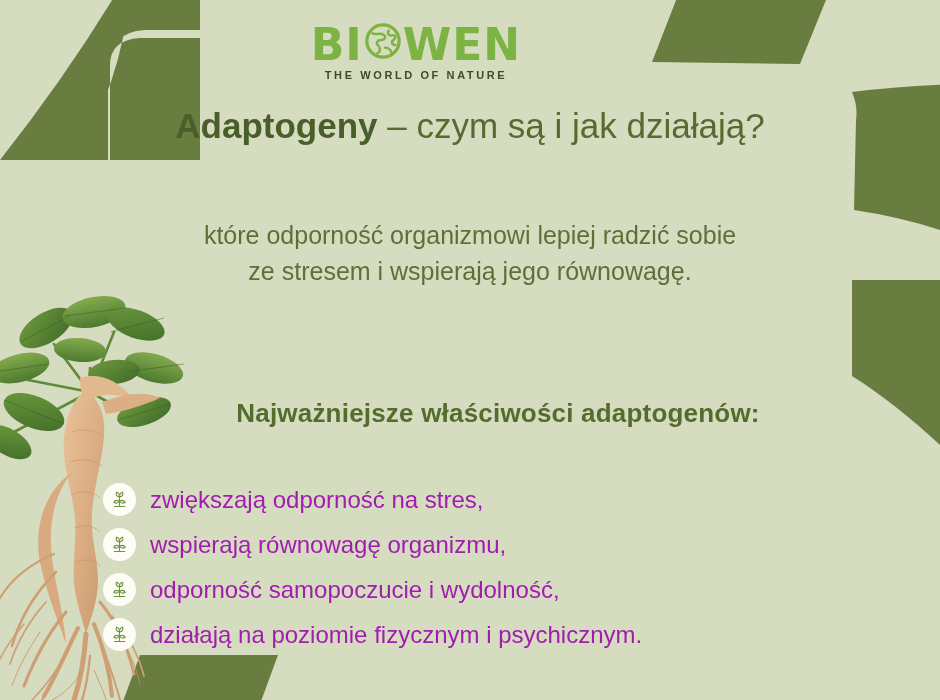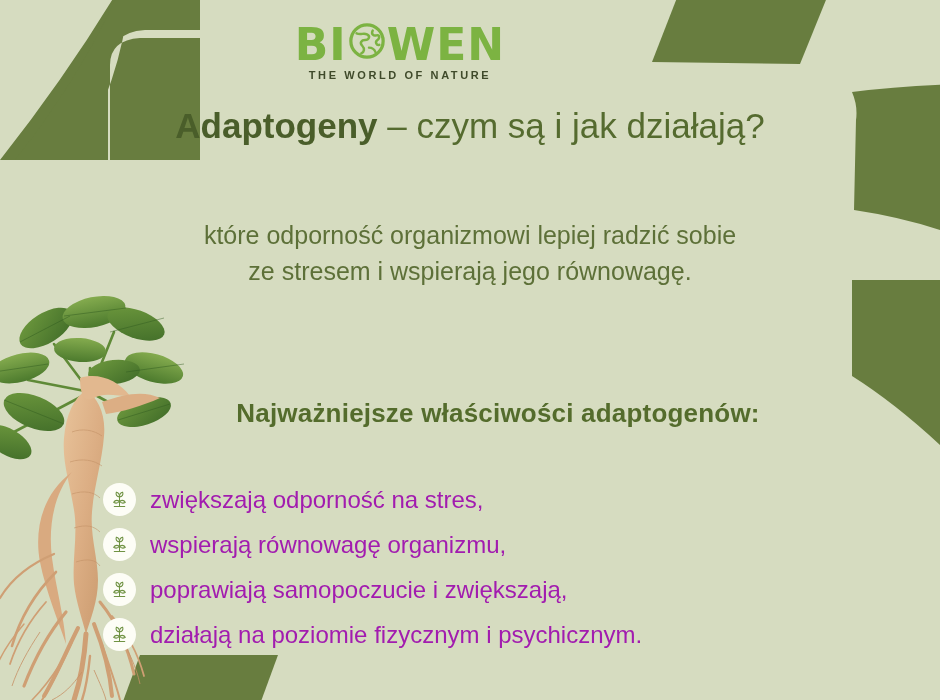--- a/index.html
+++ b/index.html
@@ -17,21 +17,21 @@
   .deco-tl{left:-20px;top:-30px;width:220px;height:190px;}
   .deco-top-par{left:640px;top:-10px;width:190px;height:80px;}
   .deco-right-top{left:848px;top:84px;width:110px;height:160px;}
   .deco-right-mid{left:846px;top:280px;width:120px;height:215px;}
   .deco-bottom-par{left:118px;top:655px;width:160px;height:60px;}
 
   
   .plant{position:absolute;left:-6px;top:272px;width:190px;height:428px;}
 
   
-  .logo-wrap{position:absolute;left:0;top:22px;width:800px;text-align:center;}
+  .logo-wrap{position:absolute;left:16px;top:22px;width:800px;text-align:center;}
   .logo-mark{display:inline-block;line-height:1;}
   .logo-word{
     display:flex;align-items:center;justify-content:center;gap:0px;
     font-family:"DejaVu Sans", sans-serif;
     font-weight:bold;font-size:44px;letter-spacing:1px;
     color:#7cb342;
   }
   .logo-word .globe{display:inline-block;margin:0 1px;}
   .logo-tag{
     margin-top:3px;
@@ -270,21 +270,21 @@
       <span class="bullet-badge">
         <svg width="21" height="21" viewBox="0 0 24 24" fill="none" stroke="#6f9242" stroke-width="1.2" stroke-linecap="round">
           <path d="M12 20 V9"></path>
           <path d="M12 9 C8.8 9 7.4 6.2 8.4 3.6 C11 4 12 6.2 12 9 Z"></path>
           <path d="M12 9 C15.2 9 16.6 6.2 15.6 3.6 C13 4 12 6.2 12 9 Z"></path>
           <path d="M12 14 C9.4 12.6 6.6 13 5.4 15.2 C7.6 16.6 10.4 16 12 14 Z"></path>
           <path d="M12 14 C14.6 12.6 17.4 13 18.6 15.2 C16.4 16.6 13.6 16 12 14 Z"></path>
           <path d="M6 20 H18"></path>
         </svg>
       </span>
-      <span class="bullet-text">poprawiają samopoczucie i zwiększają,</span>
+      <span class="bullet-text">odporność samopoczucie i wydolność,</span>
     </div>
 
     <div class="bullet-row">
       <span class="bullet-badge">
         <svg width="21" height="21" viewBox="0 0 24 24" fill="none" stroke="#6f9242" stroke-width="1.2" stroke-linecap="round">
           <path d="M12 20 V9"></path>
           <path d="M12 9 C8.8 9 7.4 6.2 8.4 3.6 C11 4 12 6.2 12 9 Z"></path>
           <path d="M12 9 C15.2 9 16.6 6.2 15.6 3.6 C13 4 12 6.2 12 9 Z"></path>
           <path d="M12 14 C9.4 12.6 6.6 13 5.4 15.2 C7.6 16.6 10.4 16 12 14 Z"></path>
           <path d="M12 14 C14.6 12.6 17.4 13 18.6 15.2 C16.4 16.6 13.6 16 12 14 Z"></path>

